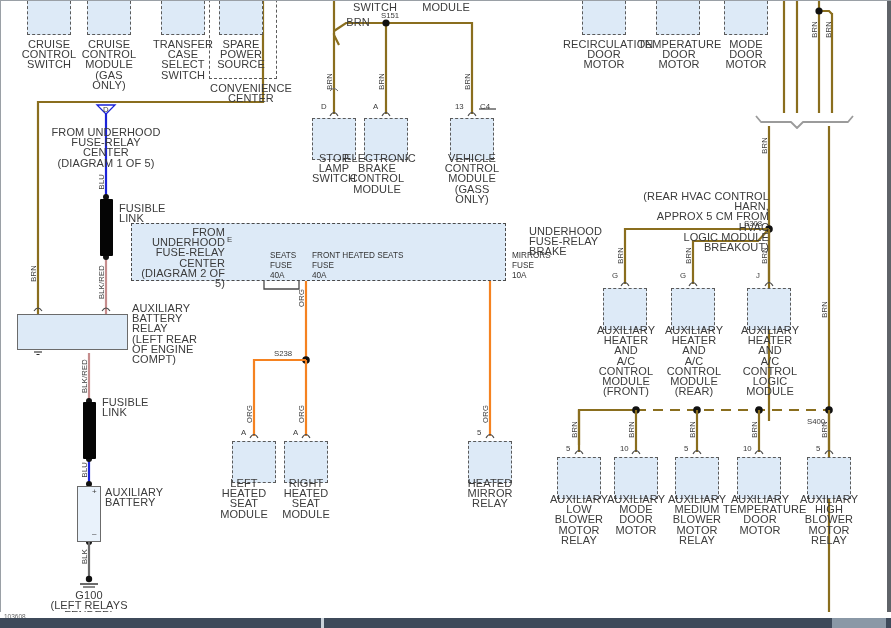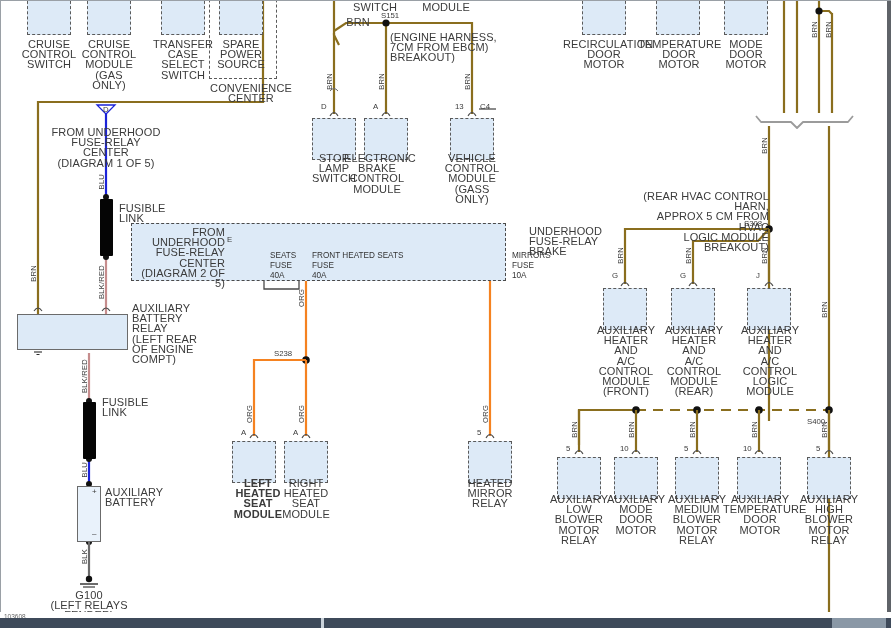--- a/index.html
+++ b/index.html
@@ -300,23 +300,20 @@
 POWER
 SOURCE</div>
     <div class="lbl" style="left:204px; top:82px; width:92px;">CONVENIENCE
 CENTER</div>
 
     <div class="lbl" style="left:344px; top:1px; width:60px;">SWITCH</div>
     <div class="lbl" style="left:415px; top:1px; width:60px;">MODULE</div>
 
     <div class="lbl" style="left:340px; top:16px; width:34px;">BRN</div>
     <div class="splice" style="left:380px; top:10px;">S151</div>
-    <div class="lbl left" style="left:389px; top:31px; width:110px;">(ENGINE HARNESS,
-7CM FROM EBCM)
-BREAKOUT)</div>
 
     <div class="wirelbl" style="left:325px; top:72px;">BRN</div>
     <div class="pin" style="left:320px; top:101px;">D</div>
     <div class="comp" style="left:311px; top:117px; width:44px; height:42px;"></div>
     <div class="lbl" style="left:303px; top:152px; width:60px;">STOP
 LAMP
 SWITCH</div>
 
     <div class="wirelbl" style="left:377px; top:72px;">BRN</div>
     <div class="pin" style="left:372px; top:101px;">A</div>
@@ -389,21 +386,21 @@
     <div class="lbl left" style="left:528px; top:225px; width:74px;">UNDERHOOD
 FUSE-RELAY
 BRAKE</div>
 
     <div class="splice" style="left:273px; top:348px;">S238</div>
     <div class="wirelbl" style="left:297px; top:288px;">ORG</div>
 
     <div class="wirelbl" style="left:245px; top:404px;">ORG</div>
     <div class="pin" style="left:240px; top:427px;">A</div>
     <div class="comp" style="left:231px; top:440px; width:44px; height:42px;"></div>
-    <div class="lbl" style="left:227px; top:477px; width:60px;font-weight:bold;">LEFT
+    <div class="lbl" style="left:213px; top:477px; width:60px;">LEFT
 HEATED
 SEAT
 MODULE</div>
 
     <div class="wirelbl" style="left:297px; top:404px;">ORG</div>
     <div class="pin" style="left:292px; top:427px;">A</div>
     <div class="comp" style="left:283px; top:440px; width:44px; height:42px;"></div>
     <div class="lbl" style="left:275px; top:477px; width:60px;">RIGHT
 HEATED
 SEAT

